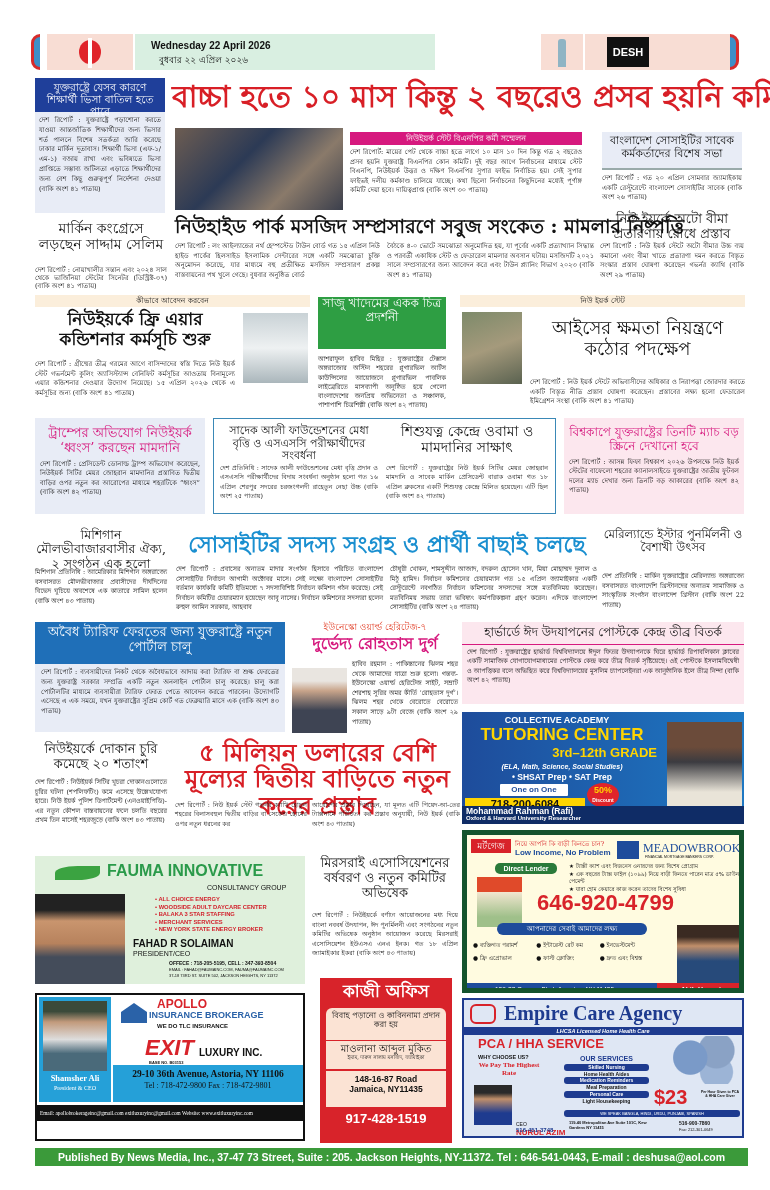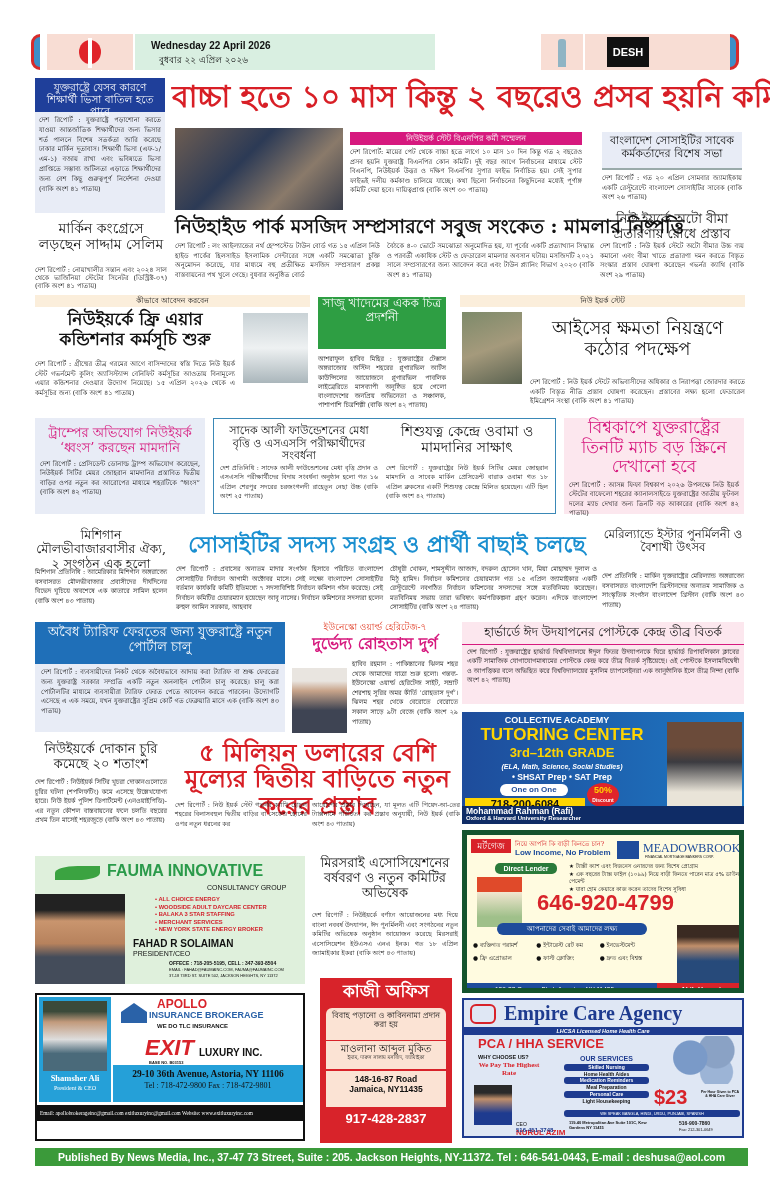--- a/index.html
+++ b/index.html
@@ -99,56 +99,56 @@
 </div>
 
 <div class="abs" style="left:213px;top:418px;width:343px;height:96px;border:1.5px solid #3a88b6">
   <div class="abs hd bn" style="left:6px;top:6px;width:158px;font-size:11px">সাদেক আলী ফাউন্ডেশনের মেধা বৃত্তি ও এসএসসি পরীক্ষার্থীদের সংবর্ধনা</div>
   <div class="abs body-t bn" style="left:6px;top:44px;width:158px;font-size:6.3px;line-height:9.3px">দেশ প্রতিনিধি : সাদেক আলী ফাউন্ডেশনের মেধা বৃত্তি প্রদান ও এসএসসি পরীক্ষার্থীদের বিদায় সংবর্ধনা অনুষ্ঠান হলো গত ১৬ এপ্রিল শেরপুর সদরের চরজংগলদী রাহেতুন নেছা উচ্চ (বাকি অংশ ২৫ পাতায়)</div>
   <div class="abs hd bn" style="left:172px;top:4px;width:162px;font-size:14px">শিশুযত্ন কেন্দ্রে ওবামা ও মামদানির সাক্ষাৎ</div>
   <div class="abs body-t bn" style="left:172px;top:44px;width:162px;font-size:6.3px;line-height:9.3px">দেশ রিপোর্ট : যুক্তরাষ্ট্রের নিউ ইয়র্ক সিটির মেয়র জোহরান মামদানি ও সাবেক মার্কিন প্রেসিডেন্ট বারাক ওবামা গত ১৮ এপ্রিল ব্রুকসের একটি শিশুযত্ন কেন্দ্রে মিলিত হয়েছেন। এটি ছিল (বাকি অংশ ৪২ পাতায়)</div>
 </div>
 
 <div class="abs pill-red" style="left:564px;top:418px;width:180px;height:96px">
-  <div class="hd bn" style="color:#d6197e;font-size:17px;padding:0 4px 2px">বিশ্বকাপে যুক্তরাষ্ট্রের তিনটি ম্যাচ বড় স্ক্রিনে দেখানো হবে</div>
+  <div class="hd bn" style="color:#d6197e;font-size:12px;padding:8px 4px 2px">বিশ্বকাপে যুক্তরাষ্ট্রের তিনটি ম্যাচ বড় স্ক্রিনে দেখানো হবে</div>
   <div class="body-t bn" style="padding:2px 5px;font-size:6.6px;line-height:9.5px">দেশ রিপোর্ট : আসন্ন ফিফা বিশ্বকাপ ২০২৬ উপলক্ষে নিউ ইয়র্ক স্টেটের বাফেলো শহরের ক্যানালসাইডে যুক্তরাষ্ট্রের জাতীয় ফুটবল দলের ম্যাচ দেখার জন্য তিনটি বড় আকারের (বাকি অংশ ৪২ পাতায়)</div>
 </div>
 
 <div class="abs hd bn" style="left:35px;top:528px;width:132px;font-size:12.5px">মিশিগান মৌলভীবাজারবাসীর ঐক্য, ২ সংগঠন এক হলো</div>
 <div class="abs body-t bn" style="left:35px;top:568px;width:132px;font-size:6.4px;line-height:9.5px">মিশিগান প্রতিনিধি : আমেরিকার মিশিগান অঙ্গরাজ্যে বসবাসরত মৌলভীবাজার প্রবাসীদের দীর্ঘদিনের বিভেদ ঘুচিয়ে অবশেষে এক কাতারে সামিল হলেন (বাকি অংশ ৪৩ পাতায়)</div>
 
 <div class="abs bn" style="left:176px;top:527px;width:422px;font-size:22px;color:#1a8fd0;font-weight:bold;white-space:nowrap;text-align:center">সোসাইটির সদস্য সংগ্রহ ও প্রার্থী বাছাই চলছে</div>
 <div class="abs body-t bn" style="left:176px;top:565px;width:207px;font-size:6.4px;line-height:9.5px">দেশ রিপোর্ট : প্রবাসের অন্যতম মাদার সংগঠন হিসাবে পরিচিত বাংলাদেশ সোসাইটির নির্বাচন আগামী অক্টোবর মাসে। সেই লক্ষ্যে বাংলাদেশ সোসাইটির বর্তমান কার্যকরি কমিটি ইতিমধ্যে ৭ সদস্যবিশিষ্ট নির্বাচন কমিশন গঠন করেছে। সেই নির্বাচন কমিটির চেয়ারম্যান হয়েছেন আবু নাসের। নির্বাচন কমিশনের সদস্যরা হলেন রুহুল আমিন সরকার, আহবাব</div>
 <div class="abs body-t bn" style="left:390px;top:565px;width:207px;font-size:6.4px;line-height:9.5px">চৌধুরী খোকন, শামসুদ্দীন আজাদ, বদরুল হোসেন খান, মিয়া মোহাম্মদ দুলাল ও মিঠু হামিদ। নির্বাচন কমিশনের চেয়ারম্যান গত ১৫ এপ্রিল জ্যামাইকার একটি রেস্টুরেন্টে নবগঠিত নির্বাচন কমিশনের সদস্যদের সঙ্গে মতবিনিময় করেছেন। মতবিনিময় সভায় তারা ভবিষ্যৎ কর্মপরিকল্পনা গ্রহণ করেন। এদিকে বাংলাদেশ সোসাইটির (বাকি অংশ ২৪ পাতায়)</div>
 
 <div class="abs hd bn" style="left:602px;top:528px;width:142px;font-size:11.5px">মেরিল্যান্ডে ইস্টার পুনর্মিলনী ও বৈশাখী উৎসব</div>
-<div class="abs body-t bn" style="left:602px;top:572px;width:142px;font-size:6.4px;line-height:9.5px">দেশ প্রতিনিধি : মার্কিন যুক্তরাষ্ট্রের মেরিল্যান্ড অঙ্গরাজ্যে বসবাসরত বাংলাদেশি খ্রিস্টানদের অন্যতম সামাজিক ও সাংস্কৃতিক সংগঠন বাংলাদেশ খ্রিস্টান (বাকি অংশ ৪৩ পাতায়)</div>
+<div class="abs body-t bn" style="left:602px;top:572px;width:142px;font-size:6.4px;line-height:9.5px">দেশ প্রতিনিধি : মার্কিন যুক্তরাষ্ট্রের মেরিল্যান্ড অঙ্গরাজ্যে বসবাসরত বাংলাদেশি খ্রিস্টানদের অন্যতম সামাজিক ও সাংস্কৃতিক সংগঠন বাংলাদেশ খ্রিস্টান (বাকি অংশ 22 পাতায়)</div>
 
 <div class="abs" style="left:35px;top:622px;width:250px;height:110px;background:#e8ecf6">
   <div class="hd bn" style="background:#1f6fb8;color:#fff;font-size:13px;padding:3px;height:42px">অবৈধ ট্যারিফ ফেরতের জন্য যুক্তরাষ্ট্রে নতুন পোর্টাল চালু</div>
   <div class="body-t bn" style="padding:4px 6px;font-size:6.6px;line-height:9.8px">দেশ রিপোর্ট : ব্যবসায়ীদের নিকট থেকে অবৈধভাবে আদায় করা ট্যারিফ বা শুল্ক ফেরতের জন্য যুক্তরাষ্ট্র সরকার সম্প্রতি একটি নতুন অনলাইন পোর্টাল চালু করেছে। চালু করা পোর্টালটির মাধ্যমে ব্যবসায়ীরা ট্যারিফ ফেরত পেতে আবেদন করতে পারবেন। উদ্যোগটি এসেছে এ এক সময়ে, যখন যুক্তরাষ্ট্রের সুপ্রিম কোর্ট গত ফেব্রুয়ারি মাসে এক (বাকি অংশ ৪৩ পাতায়)</div>
 </div>
 
 <div class="abs hd bn" style="left:295px;top:622px;width:160px;font-size:9px;color:#e0361d">ইউনেস্কো ওয়ার্ল্ড হেরিটেজ-৭</div>
 <div class="abs hd bn" style="left:295px;top:635px;width:160px;font-size:16px;color:#d6197e;font-weight:bold">দুর্ভেদ্য রোহতাস দুর্গ</div>
 <div class="abs" style="left:292px;top:668px;width:55px;height:65px;background:linear-gradient(#e9e5e0 20%,#c8a48a 35%,#3e4453 65%)"></div>
 <div class="abs body-t bn" style="left:352px;top:660px;width:106px;font-size:6.4px;line-height:9.6px">হাবিব রহমান : পাকিস্তানের ঝিলম শহর থেকে আমাদের যাত্রা শুরু হলো। গন্তব্য- ইউনেস্কো ওয়ার্ল্ড হেরিটেজ সাইট, সম্রাট শেরশাহ সুরির অমর কীর্তি ‘রোহতাস দুর্গ’। ঝিলম শহর থেকে বেরোতে বেরোতে সকাল সাড়ে ৯টা বেজে (বাকি অংশ ২৯ পাতায়)</div>
 
 <div class="abs pill-red" style="left:462px;top:622px;width:282px;height:82px">
   <div class="hd bn" style="font-size:12px;padding:4px;border-bottom:1px solid #d6197e">হার্ভার্ডে ঈদ উদযাপনের পোস্টকে কেন্দ্র তীব্র বিতর্ক</div>
   <div class="body-t bn" style="padding:3px 5px;font-size:6.4px;line-height:9.4px">দেশ রিপোর্ট : যুক্তরাষ্ট্রের হার্ভার্ড বিশ্ববিদ্যালয়ে ঈদুল ফিতর উদযাপনকে ঘিরে হার্ভার্ড রিপাবলিকান ক্লাবের একটি সামাজিক যোগাযোগমাধ্যমের পোস্টকে কেন্দ্র করে তীব্র বিতর্ক সৃষ্টিয়েছে। ওই পোস্টকে ইসলামবিদ্বেষী ও আপত্তিকর বলে অভিহিত করে বিশ্ববিদ্যালয়ের মুসলিম চ্যাপলেইনরা এক আনুষ্ঠানিক ইলে তীব্র নিন্দা (বাকি অংশ ৪২ পাতায়)</div>
 </div>
 
 <div class="abs" style="left:462px;top:712px;width:282px;height:110px;background:linear-gradient(90deg,#1e4c9b,#1e78c3);font-family:'Liberation Sans',sans-serif;color:#fff;overflow:hidden">
   <div class="abs" style="left:5px;top:3px;width:180px;text-align:center;font-weight:bold;font-size:9px">COLLECTIVE ACADEMY</div>
   <div class="abs" style="left:5px;top:13px;width:190px;text-align:center;font-weight:bold;font-size:17px;color:#ffd400">TUTORING CENTER</div>
-  <div class="abs" style="left:5px;top:33px;width:190px;text-align:center;font-weight:bold;font-size:13px;color:#ffd400">3rd–12th GRADE</div>
+  <div class="abs" style="left:5px;top:33px;width:190px;text-align:right;font-weight:bold;font-size:13px;color:#ffd400">3rd–12th GRADE</div>
   <div class="abs" style="left:5px;top:51px;width:190px;text-align:center;font-style:italic;font-weight:bold;font-size:7px">(ELA, Math, Science, Social Studies)</div>
   <div class="abs" style="left:5px;top:60px;width:190px;text-align:center;font-weight:bold;font-size:8.5px">• SHSAT Prep • SAT Prep</div>
-  <div class="abs" style="left:38px;top:72px;width:68px;height:12px;background:#fff;color:#1e4c9b;border-radius:6px;text-align:center;font-weight:bold;font-size:8px;line-height:12px">One on One</div>
+  <div class="abs" style="left:38px;top:72px;width:68px;height:12px;background:#fff;color:#1e4c9b;border-radius:1px;text-align:center;font-weight:bold;font-size:8px;line-height:12px">One on One</div>
   <div class="abs" style="left:125px;top:71px;width:32px;height:24px;background:#e0242a;border-radius:50%;text-align:center;font-weight:bold;font-size:9px;line-height:15px;color:#ffd400"><span>50%</span><div style="font-size:5px;line-height:5px;color:#fff">Discount</div></div>
   <div class="abs" style="left:3px;top:86px;width:120px;height:12px;background:#ffd400;color:#111;font-weight:bold;font-size:11px;line-height:12px;text-align:center">718-200-6084</div>
   <div class="abs" style="left:5px;top:99px;font-size:6px">40-04 73rd St, Jackson Heights, NY 11377</div>
   <div class="abs" style="left:205px;top:10px;width:75px;height:100px;background:linear-gradient(#6b4b3a 25%,#3b3b40 40%,#e9e4d8 70%)"></div>
 </div>
 <div class="abs" style="left:462px;top:806px;width:282px;height:18px;background:#0f2c66;color:#fff;font-family:'Liberation Sans',sans-serif;font-weight:bold">
   <div style="font-size:8.5px;padding-left:4px">Mohammad Rahman (Rafi)</div>
   <div style="font-size:6px;padding-left:4px;margin-top:-1px">Oxford &amp; Harvard University Researcher</div>
 </div>
 
@@ -182,21 +182,21 @@
 <div class="abs body-t bn" style="left:312px;top:910px;width:146px;font-size:6.3px;line-height:9.6px">দেশ রিপোর্ট : নিউইয়র্কে বর্ণাঢ্য আয়োজনের মধ্য দিয়ে বাংলা নববর্ষ উদযাপন, ঈদ পুনর্মিলনী এবং সংগঠনের নতুন কমিটির অভিষেক অনুষ্ঠান আয়োজন করেছে মিরসরাই এসোসিয়েশন ইউএসএ এনএ ইনক। গত ১৮ এপ্রিল জ্যামাইকার ইকরা (বাকি অংশ ৪৩ পাতায়)</div>
 
 <div class="abs" style="left:320px;top:978px;width:132px;height:165px;background:#d8232a;color:#fff">
   <div class="hd bn" style="font-size:17px;font-weight:bold;padding-top:4px">কাজী অফিস</div>
   <div class="abs hd bn" style="left:6px;top:30px;width:120px;height:32px;background:#fbe3d4;color:#111;font-size:8px;padding:3px;border-radius:6px 6px 0 0">বিবাহ পড়ানো ও কাবিননামা প্রদান করা হয়</div>
   <div class="abs hd bn" style="left:6px;top:63px;width:120px;height:28px;background:#fbe3d4;color:#111;font-size:10px;padding-top:2px"><span>মাওলানা আব্দুল মুকিত</span><div style="font-size:5px">ইমাম, দারুস সালাম মসজিদ, জ্যামাইকা</div></div>
   <div class="abs hd" style="left:6px;top:93px;width:120px;height:36px;background:#fbe3d4;color:#111;font-family:'Liberation Sans',sans-serif;font-weight:bold;font-size:8.5px;padding-top:4px">
       <div>148-16-87 Road</div>
       <div>Jamaica, NY11435</div>
     </div>
-  <div class="abs hd" style="left:0;top:134px;width:132px;font-family:'Liberation Sans',sans-serif;font-weight:bold;font-size:13px">917-428-2837</div>
+  <div class="abs hd" style="left:0;top:134px;width:132px;font-family:'Liberation Sans',sans-serif;font-weight:bold;font-size:13px">917-428-1519</div>
 </div>
 
 <div class="abs" style="left:462px;top:830px;width:282px;height:163px;background:#fffbe0;font-family:'Liberation Sans',sans-serif;overflow:hidden;border:5px solid #14532d">
   <div class="abs bn" style="left:4px;top:4px;width:40px;height:14px;background:#d8232a;color:#fff;font-size:9px;text-align:center;line-height:14px">মর্টগেজ</div>
   <div class="abs bn" style="left:48px;top:4px;font-size:6.5px;color:#d8232a">নিয়ে আপনি কি বাড়ী কিনতে চান?</div>
   <div class="abs" style="left:48px;top:13px;font-size:8px;font-weight:bold;color:#1e4c9b">Low Income, No Problem</div>
   <div class="abs" style="left:150px;top:6px;width:22px;height:18px;background:#1e4c9b"></div>
   <div class="abs" style="left:176px;top:6px;font-family:'Liberation Serif',serif;font-size:12px;color:#1e4c9b">MEADOWBROOK</div>
   <div class="abs" style="left:178px;top:20px;font-size:3.5px">FINANCIAL MORTGAGE BANKERS CORP.</div>
   <div class="abs" style="left:28px;top:28px;width:62px;height:11px;background:#2a7a3a;color:#fff;border-radius:5px;font-size:7px;font-weight:bold;text-align:center;line-height:11px">Direct Lender</div>

